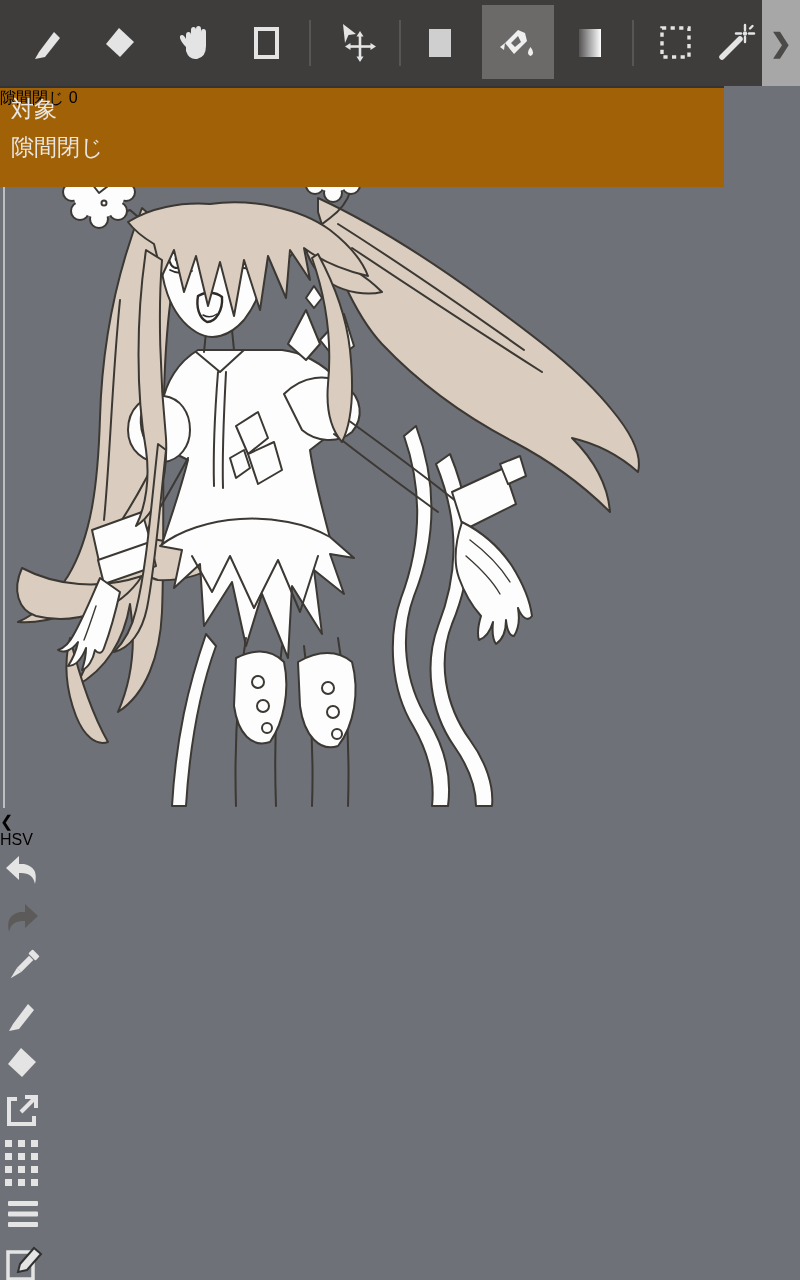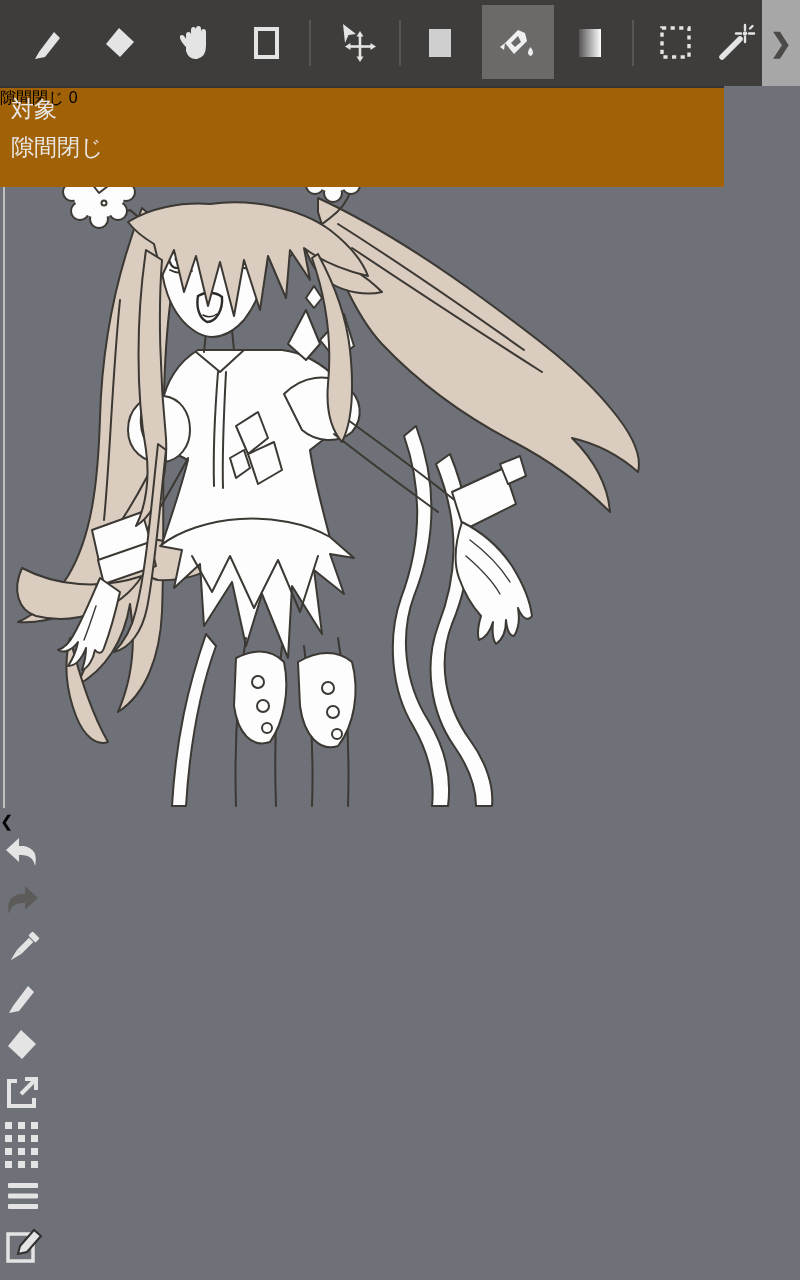--- a/index.html
+++ b/index.html
@@ -280,20 +280,30 @@
           <path d="M158 444 C150 518 146 570 136 610 C132 628 124 642 114 652 C130 648 142 632 147 608 C155 568 160 504 166 450 Z"></path>
         </g>
       </g>
     </svg>
   </div>
 
   <div class="back-btn">
     <span>❮</span>
   </div>
 
+  <div class="hsv-panel">
+    <div class="hsv-label">HSV</div>
+    <div class="slider slider-sat"></div>
+    <div class="slider slider-val"></div>
+    <div class="slider slider-hue"></div>
+    <div class="handle h-sat"></div>
+    <div class="handle h-val"></div>
+    <div class="handle h-hue"></div>
+    <div class="hsv-scroll"></div>
+  </div>
 
   <div class="quickbar">
     <div class="qtool" style="left:21px">
       <svg width="44" height="44">
         <path d="M19 7 L6 19 L19 31 L19 24 L21 24 Q33 24 35 35 Q39 18 24 15 L19 15 Z" fill="#e4e4e4"></path>
       </svg>
     </div>
     <div class="qtool" style="left:91px">
       <svg width="44" height="44">
         <path d="M25 7 L38 19 L25 31 L25 24 L23 24 Q11 24 9 35 Q5 18 20 15 L25 15 Z" fill="#5c5b5a"></path>

